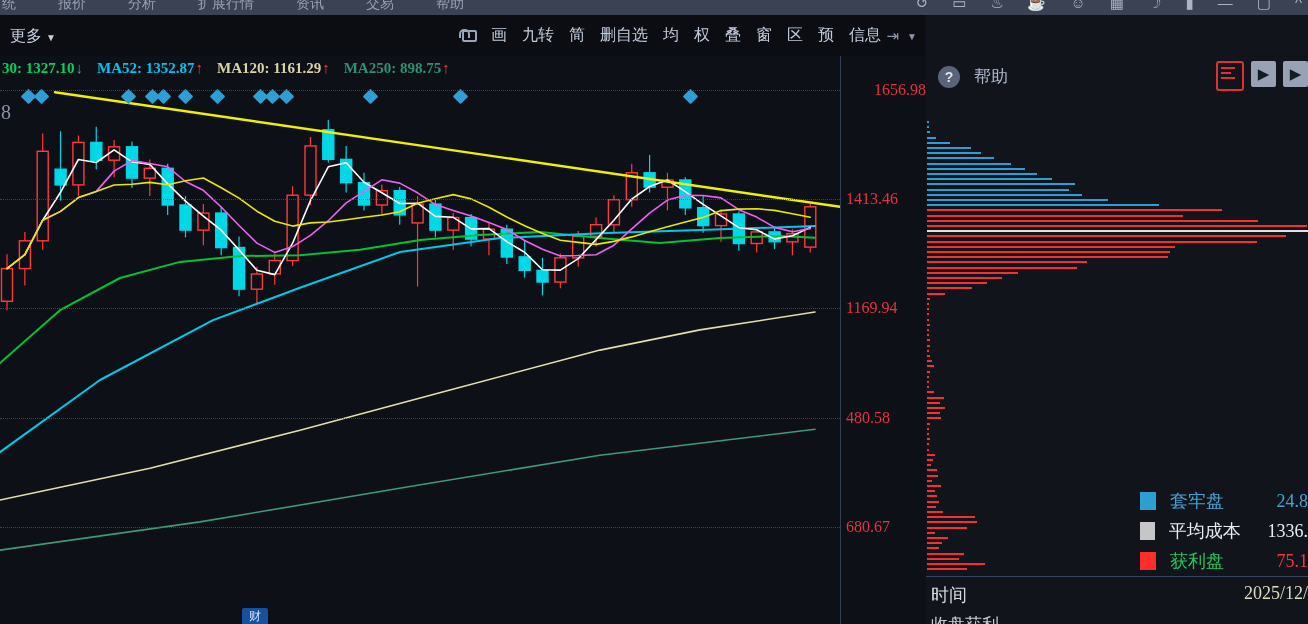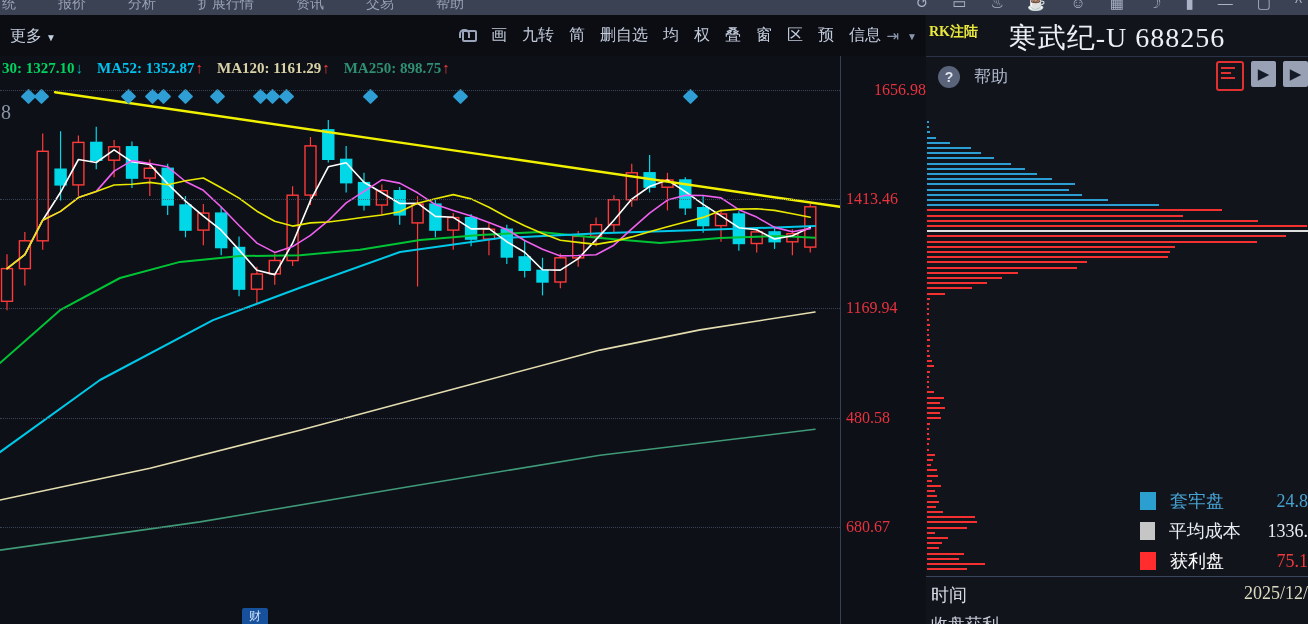--- a/index.html
+++ b/index.html
@@ -267,24 +267,20 @@
 
   <div id="axis" class="abs">
       <div class="axis-label" style="top: 25px; margin-left: 28px;">1656.98</div>
       <div class="axis-label" style="top: 134px;">1413.46</div>
       <div class="axis-label" style="top: 243px;">1169.94</div>
       <div class="axis-label" style="top: 353px;">480.58</div>
       <div class="axis-label" style="top: 462px;">680.67</div>
     </div>
 
   <div id="rpanel" class="abs">
-    <div id="rpanel-head">
-      <span id="rk-tag">RK注陆</span>
-      <span id="stock-title">寒武纪-U 688256</span>
-    </div>
     <div id="help-row">
       <span id="help-circle">?</span>
       <span id="help-label">帮助</span>
     </div>
     <div id="panel-btns">
       <span id="list-btn">
           <i style="top:4px;width:14px"></i>
           <i style="top:9px;width:10px"></i>
           <i style="top:14px;width:14px"></i>
         </span>
@@ -386,21 +382,21 @@
           <span class="legend-label" style="color: rgb(70, 162, 210);">套牢盘</span>
           <span class="legend-val" style="color: rgb(70, 162, 210);">24.8</span>
         </div>
         <div class="legend-row" style="left: 214px; top: 504px; width: 168px;">
           <span class="legend-sq" style="background: rgb(198, 198, 198);"></span>
           <span class="legend-label" style="color: rgb(233, 236, 242);">平均成本</span>
           <span class="legend-val" style="color: rgb(233, 236, 242);">1336.</span>
         </div>
         <div class="legend-row" style="left: 214px; top: 534px; width: 168px;">
           <span class="legend-sq" style="background: rgb(255, 45, 45);"></span>
-          <span class="legend-label" style="color: #ffffff;">获利盘</span>
+          <span class="legend-label" style="color: #22c55e;">获利盘</span>
           <span class="legend-val" style="color: rgb(240, 58, 58);">75.1</span>
         </div>
       </div>
     <div id="time-divider"></div>
     <div id="time-row">
       <span>时间</span>
       <span id="time-value">2025/12/</span>
     </div>
     <div id="bottom-partial">收盘获利</div>
   </div>

